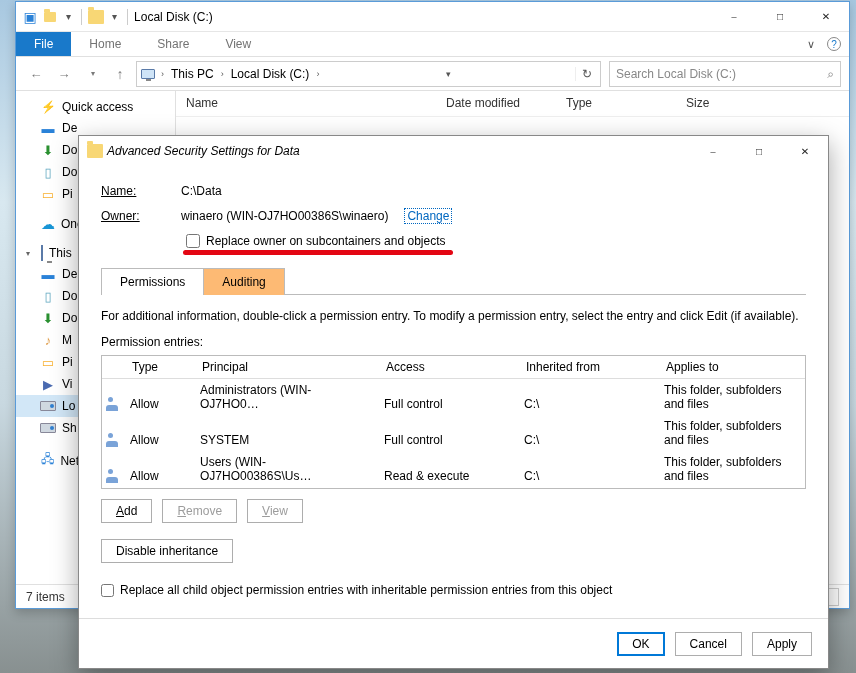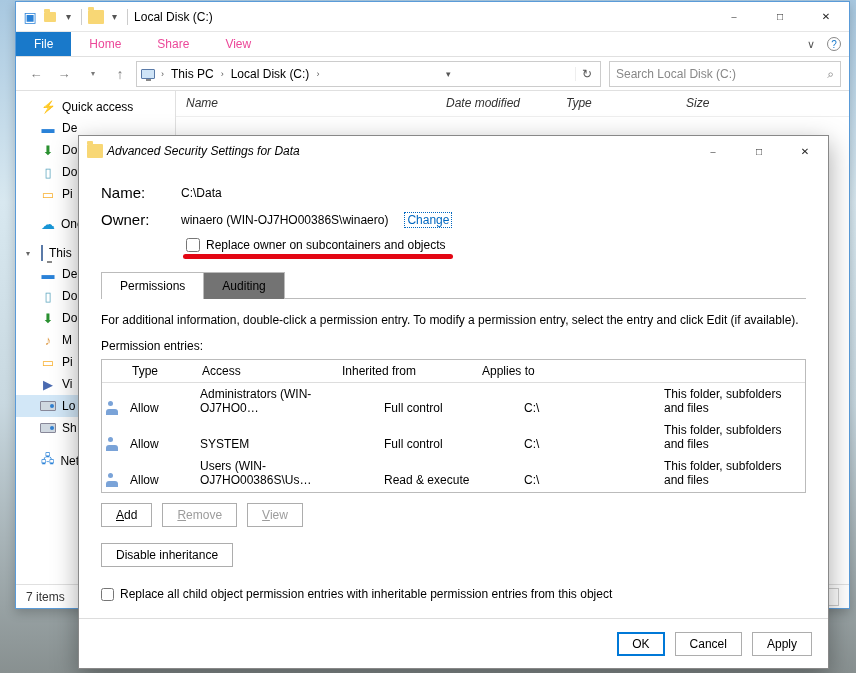--- a/index.html
+++ b/index.html
@@ -58,21 +58,21 @@
 
 .ribbon-tabs {
   height: 25px;
   display:flex; align-items:stretch;
   border-bottom:1px solid #e0e0e0;
   padding-right:8px;
 }
 .ribbon-tab {
   padding: 5px 18px 0;
   font-size:12px;
-  color:#ec4899;
+  color:#737373;
   cursor:default;
 }
 .ribbon-tab.file {
   background:#1979ca; color:#fff;
   padding-top:5px;
 }
 .ribbon-right { margin-left:auto; display:flex; align-items:center; gap:12px; color:#555; font-size:11px;}
 .ribbon-right span { cursor:default; }
 
 .nav-row {
@@ -141,21 +141,21 @@
 .drive-icon:after{content:""; position:absolute; top:2px; right:1px; width:4px; height:4px; background:#3080d0; border-radius:50%;}
 .net-icon { color:#2a82d8;}
 .lightning { color:#f6c200; }
 
 .content-pane { flex:1; }
 .col-headers {
   display:flex; height:26px;
   border-bottom:1px solid #eee;
   font-size:12px; color:#333;
 }
-.col-headers > div { padding:5px 10px; border-right:1px solid transparent;font-style:italic; }
+.col-headers > div { padding:5px 10px; border-right:1px solid transparent; }
 .col-name{width:260px;} .col-date{width:120px;} .col-type{width:120px;} .col-size{width:80px;}
 
 .statusbar {
   position:absolute; bottom:0; left:0; right:0;
   height:24px; border-top:1px solid #e0e0e0;
   display:flex; align-items:center;
   padding:0 10px; font-size:12px; color:#333;
 }
 .statusbar .sbright { margin-left:auto; display:flex; gap:4px;}
 .sb-viewbtn { width:22px; height:18px; border:1px solid #ccc; display:inline-block;}
@@ -174,40 +174,40 @@
   height:30px;
   display:flex; align-items:center;
   padding:0 0 0 8px;
 }
 .dlg-titlebar .title { font-size:12px;font-style:italic; }
 .dlg-body {
   padding: 18px 22px 0;
   flex:1;
 }
 .field-row { display:flex; align-items:center; margin-bottom:10px;}
-.field-label { width:80px; font-size:15px;}
+.field-label { width:80px; font-size:12px;text-decoration:underline;}
 .field-value { font-size:12px;}
 .link { color:#0067c0; margin-left:16px; border:1px dotted #0067c0; padding:0 2px;}
 .checkbox-row { display:flex; align-items:center; margin-left:85px; margin-bottom:2px;}
 .checkbox-row input { margin-right:6px; width:14px; height:14px;}
 .red-underline {
   height:5px; width:270px; background:#e30613; border-radius:3px;
   margin-left:82px; margin-bottom:12px;
 }
 
 .tabs {
   display:flex;
   border-bottom:1px solid #bbb;
 }
 .tab {
   padding:6px 18px;
   font-size:12px;
   border:1px solid #bbb;
   border-bottom:none;
-  background:#737373;
+  background:#fdba74;
   margin-right:-1px;
   position:relative; top:1px;
   cursor:default;
 }
 .tab.active { background:#fff;}
 .tab-content { padding:14px 0 0; }
 .info-text { font-size:12px; margin-bottom:12px;}
 .section-label { font-size:12px; margin-bottom:6px;}
 .perm-table {
   border:1px solid #bbb;
@@ -451,20 +451,21 @@
     </div>
 
     <div class="tab-content">
       <div class="info-text">For additional information, double-click a permission entry. To modify a permission entry, select the entry and click Edit (if available).</div>
       <div class="section-label">Permission entries:</div>
 
       <div class="perm-table">
         <div class="perm-head">
           <div style="width:22px;"></div>
           <div class="c-type">Type</div>
+          <div class="c-principal">Principal</div>
           <div class="c-access">Access</div>
           <div class="c-inh">Inherited from</div>
           <div class="c-applies">Applies to</div>
         </div>
         <div id="perm-rows">
             <div class="perm-row">
               <div class="ic">
                 <span class="people-icon"></span>
               </div>
               <div class="c-type">Allow</div>

